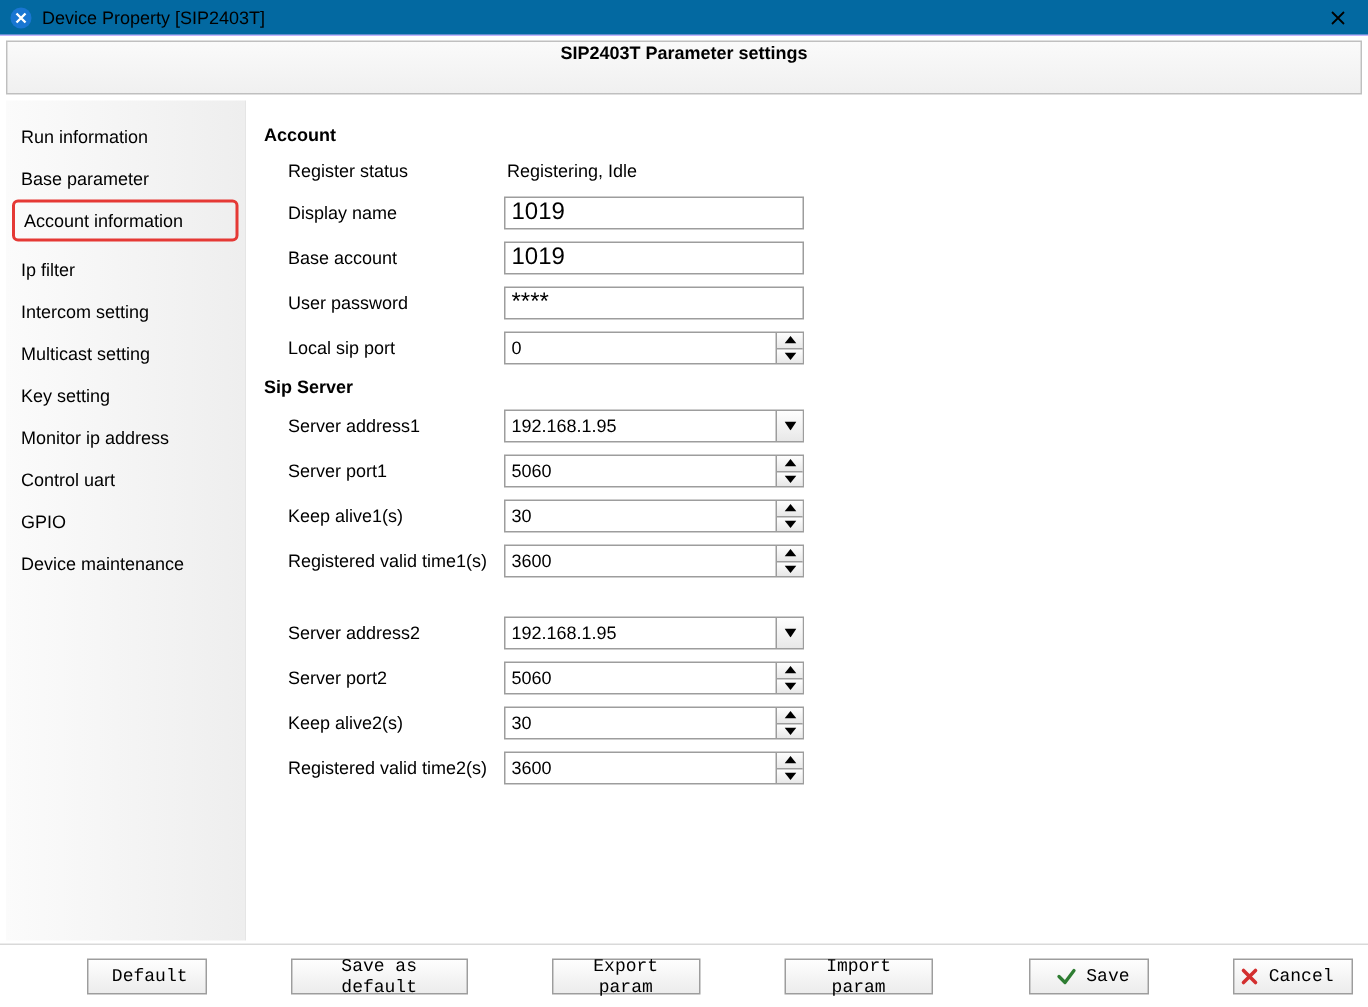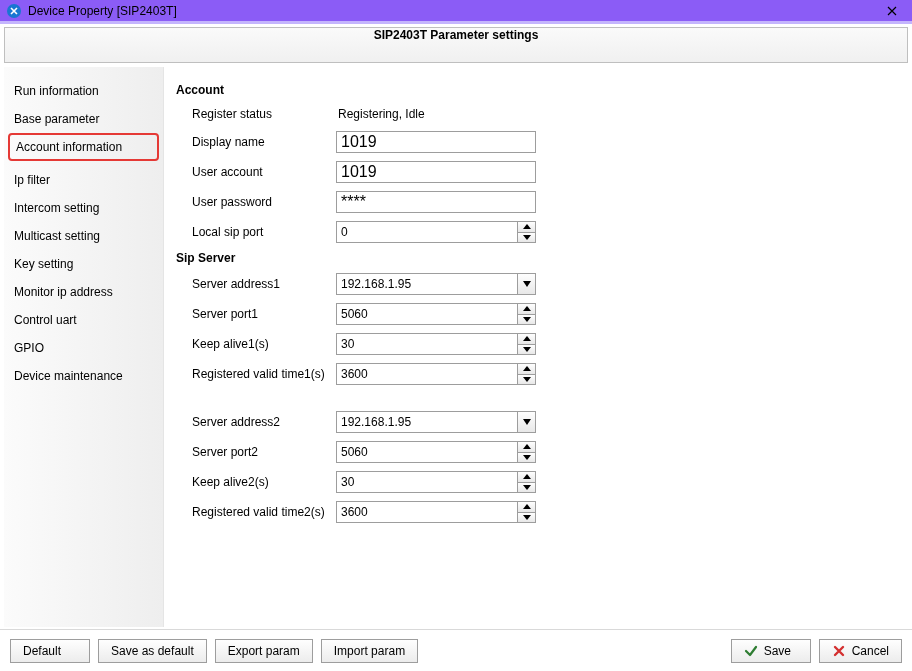--- a/index.html
+++ b/index.html
@@ -13,23 +13,23 @@
     height: 671px;
     overflow: hidden;
     border: 0;
   }
 
   
   .titlebar {
     height: 24px;
     display: flex;
     align-items: center;
-    border-bottom: 3px solid #c4b5fd;
+    border-bottom: 1px solid #c4b5fd;
     padding: 0 4px 0 6px;
-    background: #8b5cf6;
+    background: #0369a1;
   }
   .titlebar .app-icon {
     width: 16px; height: 16px;
     display: inline-flex;
     align-items: center; justify-content: center;
     margin-right: 6px;
   }
   .titlebar .title-text { flex: 0 0 auto; }
   .titlebar .spacer { flex: 1 1 auto; }
   .titlebar .close {
@@ -164,24 +164,25 @@
     gap: 8px;
     background: #fff;
   }
   .bottombar .grow { flex: 1 1 auto; }
   button.btn {
     height: 24px;
     min-width: 80px;
     padding: 0 12px;
     border: 1px solid #9d9d9d;
     background: linear-gradient(#fefefe,#ececec);
-    font-family: Liberation Sans, sans-serif; font-size: 12px;
-    display: inline-flex; align-items: center; justify-content: flex-start;
+    font-family: Liberation Mono, monospace; font-size: 12px;
+    display: inline-flex; align-items: center; justify-content: flex-end;
     gap: 6px;
     cursor: pointer;
+    margin-left: 48px;
   }
   button.btn .ico { display: inline-flex; width: 14px; height: 14px; }
   button.btn .ico svg { width: 14px; height: 14px; }
 </style>
 </head>
 <body>
 
 <div class="titlebar">
   <span class="app-icon">
     <svg viewBox="0 0 16 16">
@@ -226,21 +227,21 @@
         <div class="lbl">Register status</div>
         <div class="val">
             <div class="static">Registering, Idle</div>
           </div>
       </div>
       <div class="row">
         <div class="lbl">Display name</div>
         <div class="val"><input class="text" type="text" value="1019" style=""></div>
       </div>
       <div class="row">
-        <div class="lbl">User account</div>
+        <div class="lbl">Base account</div>
         <div class="val"><input class="text" type="text" value="1019" style=""></div>
       </div>
       <div class="row">
         <div class="lbl">User password</div>
         <div class="val"><input class="text" type="text" value="****" style=""></div>
       </div>
       <div class="row">
         <div class="lbl">Local sip port</div>
         <div class="val">
           <div class="spin">

